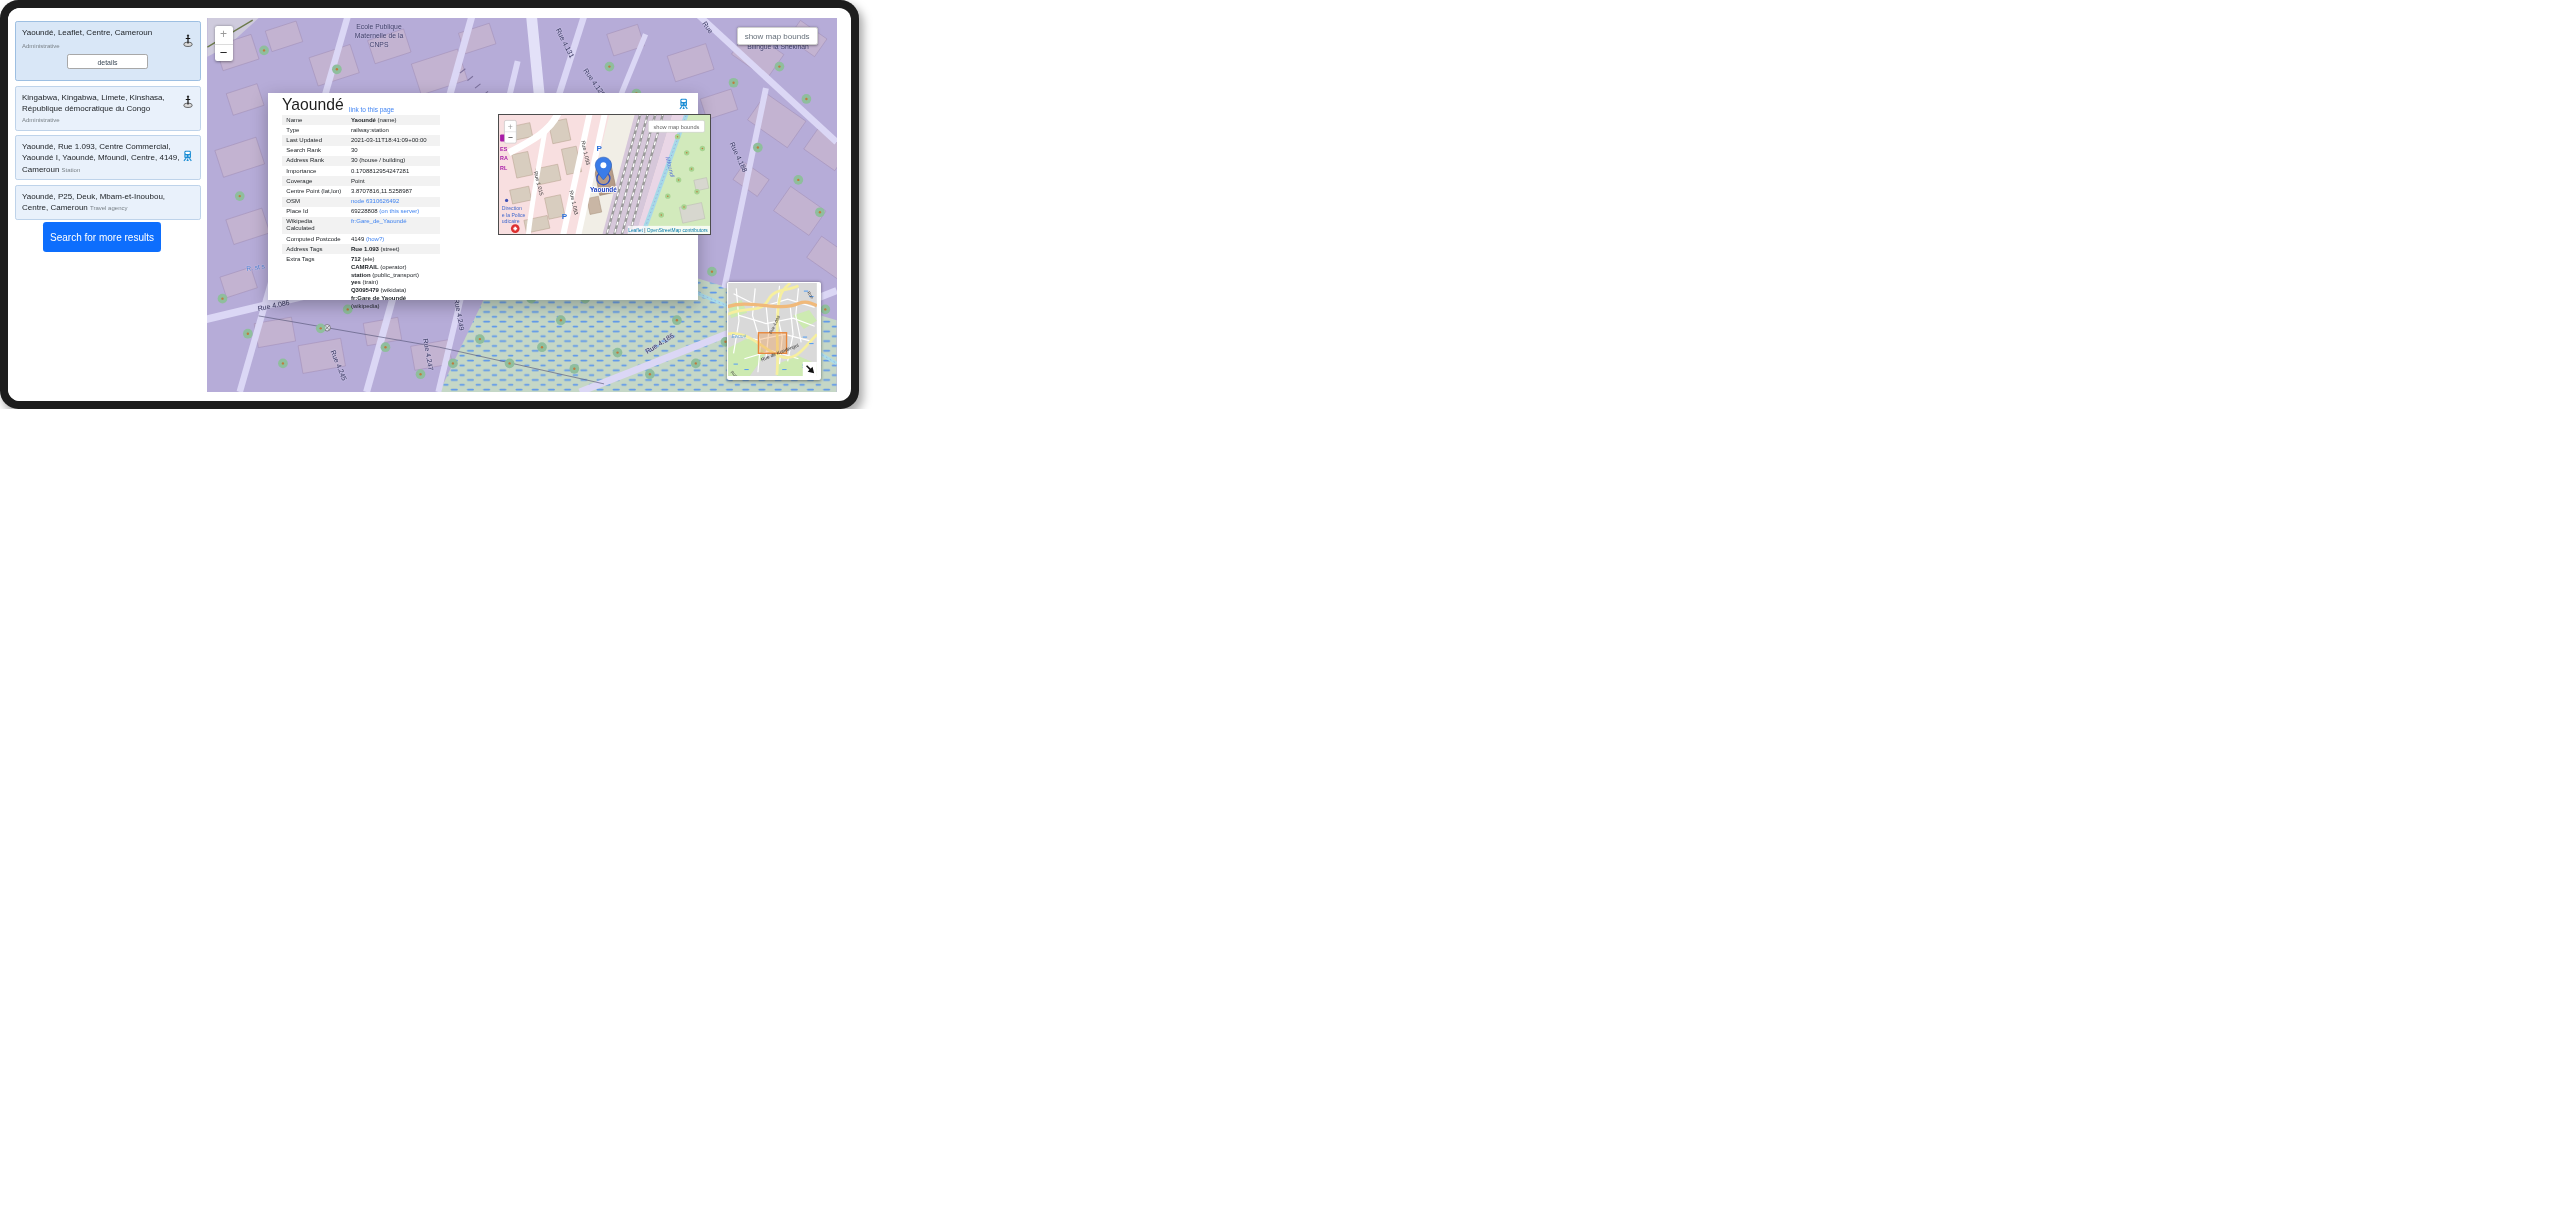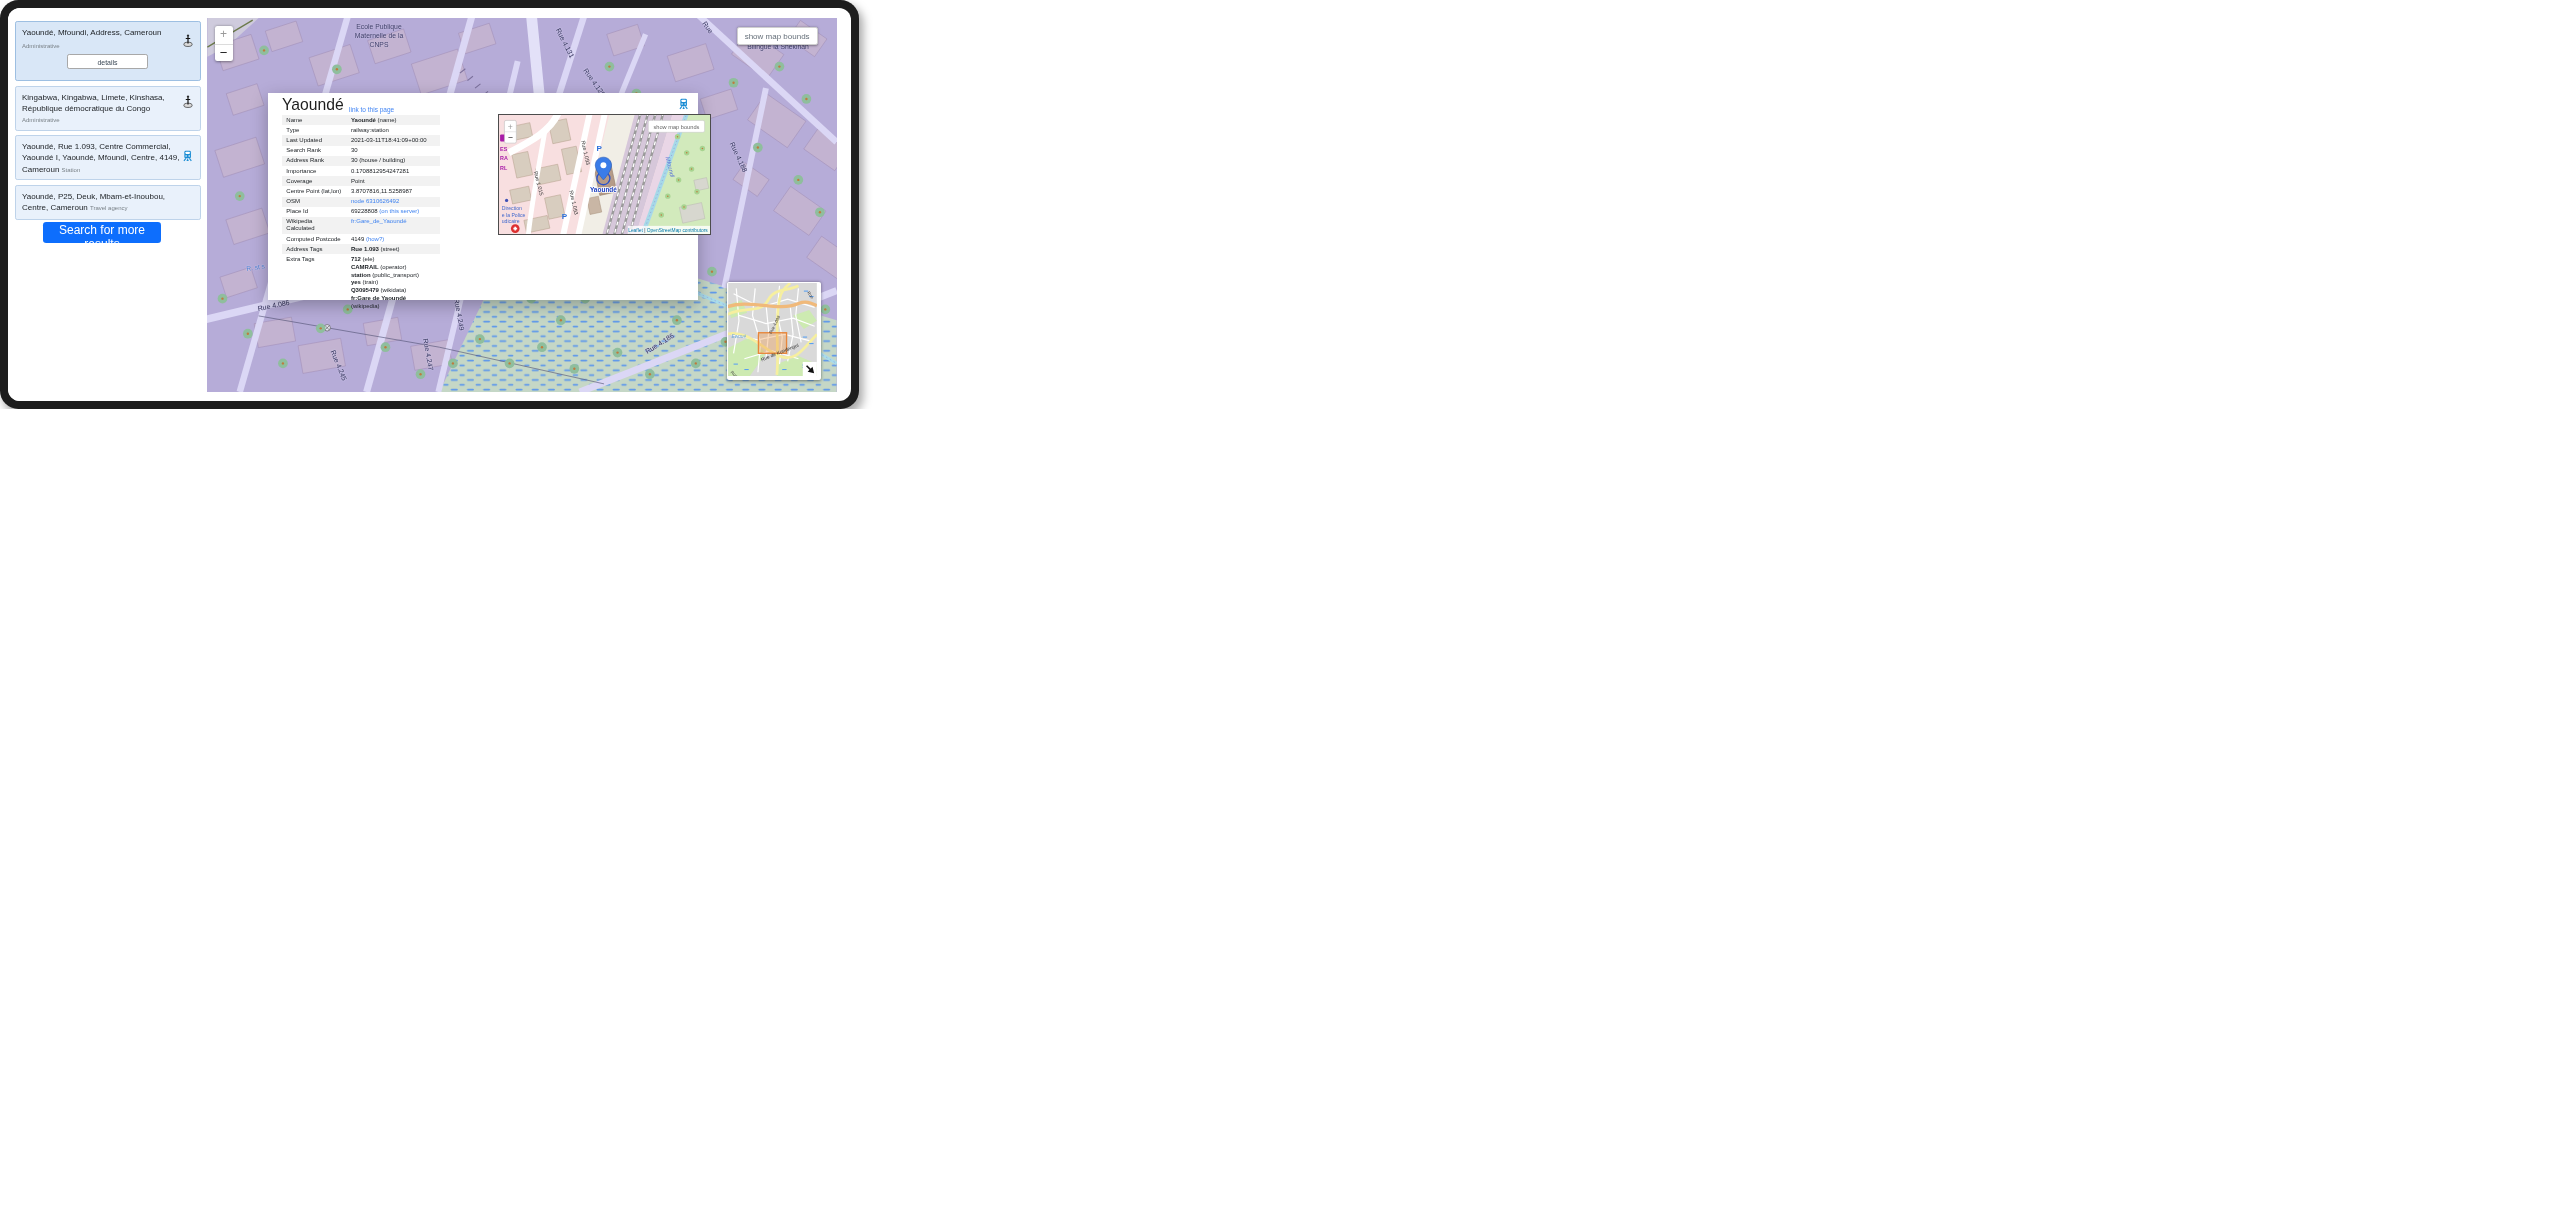--- a/index.html
+++ b/index.html
@@ -10,21 +10,21 @@
   
   .sidebar{position:absolute;left:0;top:0;width:199px;height:100%;background:#fff;z-index:5;}
   .result-card{position:absolute;left:6.5px;width:186px;background:#e9f1fb;border:0.5px solid #bed3ea;border-radius:2.2px;box-sizing:border-box;padding:4.9px 6.5px;}
   .result-card.selected{background:#d9e7f7;border:1.1px solid #9dbfe2;}
   .result-title{font-size:8px;color:#212529;line-height:1.45;}
   .result-cat{font-size:6px;color:#7a8288;}
   .cat-block{display:block;margin-top:4.3px;}
   .cat-inline{display:inline;margin-left:2.2px;}
   .card-icon{position:absolute;right:5.4px;top:12px;width:12px;height:13px;}
   .details-btn{display:block;margin:5.4px auto 1.1px auto;width:81px;height:14.6px;background:#fff;border:0.5px solid #a8a8a8;border-radius:2.2px;font-size:7px;color:#3d4a57;text-align:center;line-height:13.5px;cursor:pointer;}
-  .more-btn{position:absolute;left:35px;top:214px;width:118px;height:21px;background:#0d6efd;color:#fff;border:none;border-radius:3.2px;font-size:12px;cursor:pointer;}
+  .more-btn{position:absolute;left:35px;top:214px;width:118px;height:30px;background:#0d6efd;color:#fff;border:none;border-radius:3.2px;font-size:10px;cursor:pointer;}
 
   
   .map-area{position:absolute;left:199px;top:9.7px;width:630px;height:374px;overflow:hidden;background:#b6acd8;}
   .map-area svg.basemap{position:absolute;left:0;top:0;}
   .street-label{position:absolute;font-size:7px;color:#33335c;white-space:nowrap;text-shadow:0 0 1.6px #d6d0ef,0 0 1.6px #d6d0ef;transform-origin:left top;}
   .street-label.blue{color:#4a7fd1;font-size:6.5px;}
   .poi-label{position:absolute;font-size:6.8px;color:#3f3f68;text-align:center;line-height:1.3;text-shadow:0 0 1.6px #cfc9ea;}
   .ctl-zoom{position:absolute;left:7.6px;top:8.6px;width:18px;height:35px;background:#fff;border-radius:2.2px;box-shadow:0 0.5px 2.7px rgba(0,0,0,.4);overflow:hidden;z-index:4;}
   .ctl-zoom .zin{height:17.3px;line-height:16px;text-align:center;font-size:12px;color:#9a9a9a;border-bottom:0.5px solid #dcdcdc;cursor:pointer;}
   .ctl-zoom .zout{height:16.7px;line-height:15.7px;text-align:center;font-size:13px;color:#111;cursor:pointer;}
@@ -51,21 +51,21 @@
 </head>
 <body>
 
 <div class="stage">
   <div class="frame"></div>
   <div class="content">
 
     <div class="sidebar">
 
       <div class="result-card selected" style="top:13px;height:60px;">
-        <div class="result-title">Yaoundé, Mfoundi, Address, Cameroun</div>
+        <div class="result-title">Yaoundé, Leaflet, Centre, Cameroun</div>
         <span class="result-cat cat-block">Administrative</span>
         <button class="details-btn">details</button>
         <span class="card-icon">
           <svg width="12" height="13" viewBox="0 0 20 22">
             <ellipse cx="10" cy="17.5" rx="7" ry="3.6" fill="#d9d9d9" stroke="#222" stroke-width="1.1"></ellipse>
             <line x1="10" y1="4" x2="10" y2="16" stroke="#111" stroke-width="2"></line>
             <line x1="6.2" y1="7.5" x2="13.8" y2="7.5" stroke="#111" stroke-width="1.7"></line>
             <line x1="10" y1="0.8" x2="10" y2="4.6" stroke="#111" stroke-width="1.7"></line>
             <line x1="8.1" y1="2.7" x2="11.9" y2="2.7" stroke="#111" stroke-width="1.4"></line>
           </svg>

